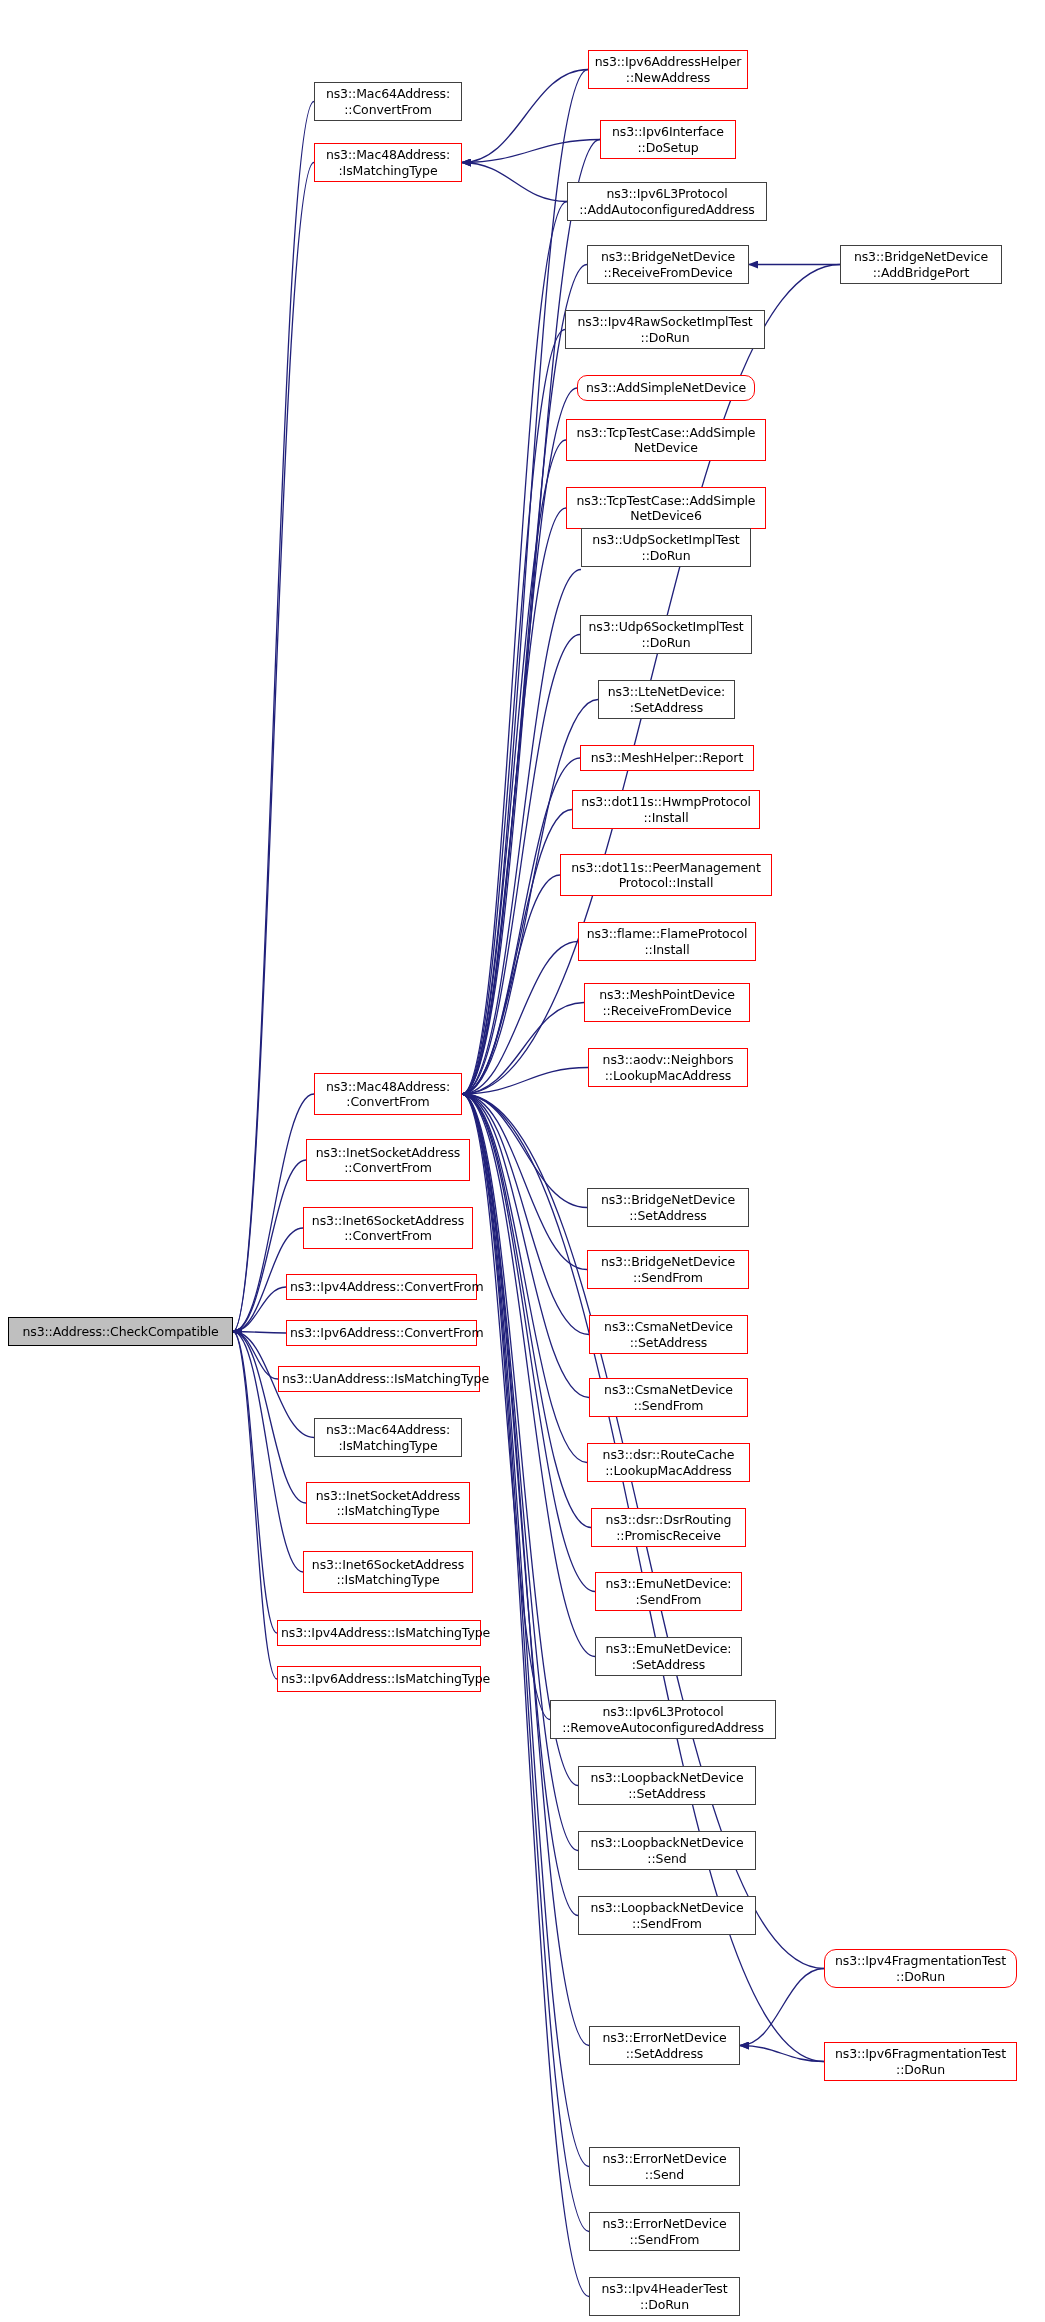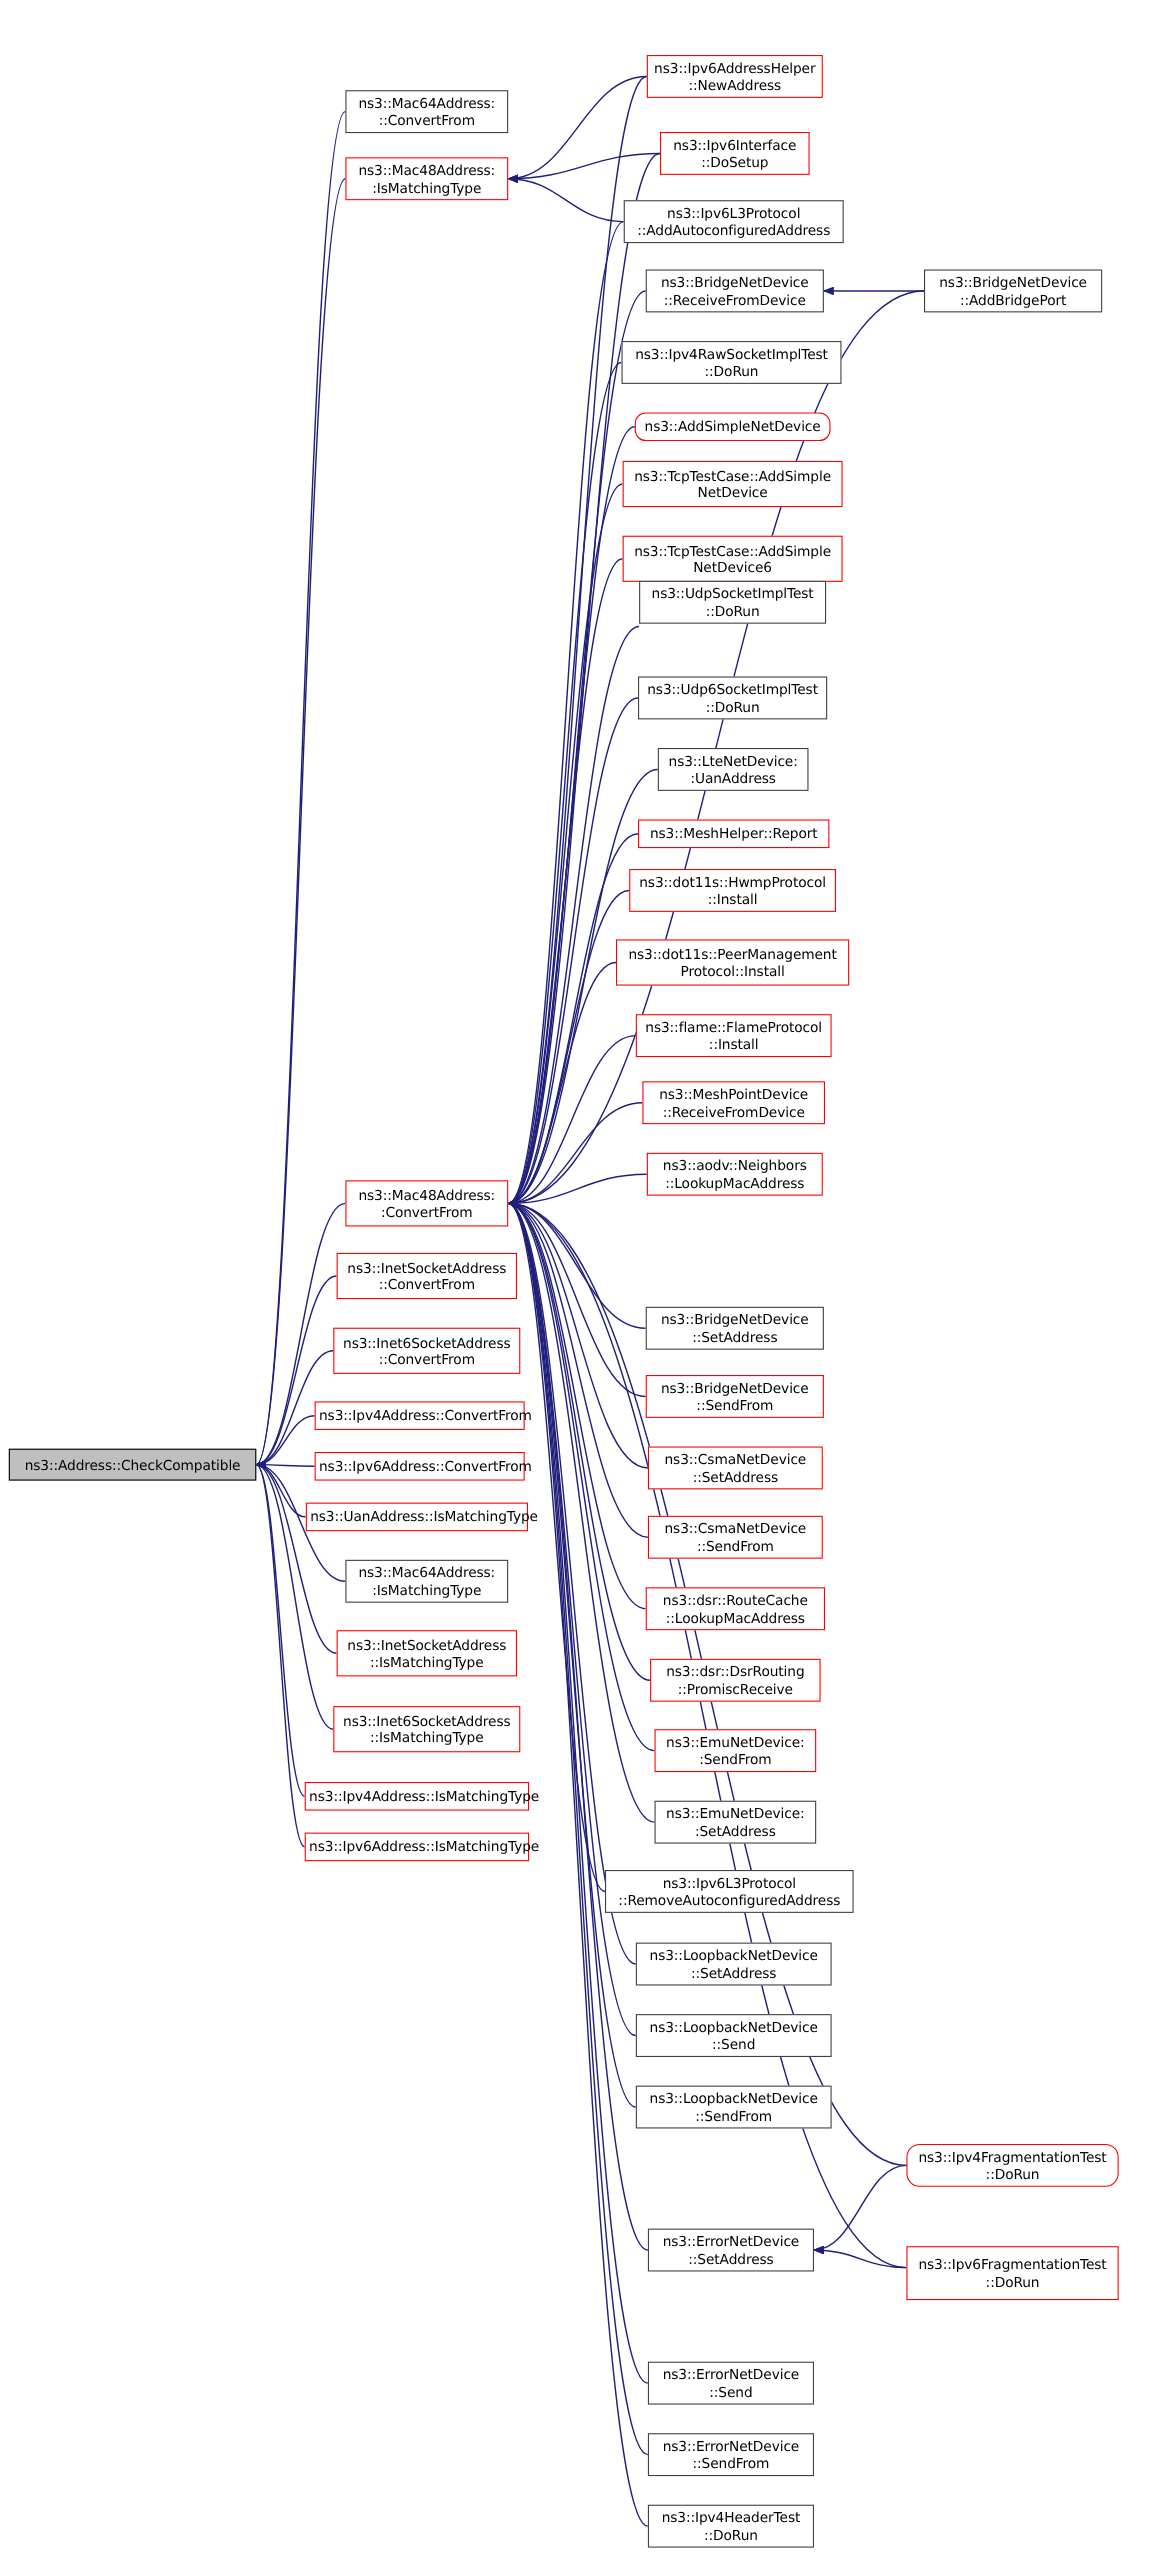--- a/index.html
+++ b/index.html
@@ -124,21 +124,21 @@
       <div class="node red" style="left: 577px; top: 375px; width: 178px; height: 26px; border-radius: 10px;"><span>ns3::AddSimpleNetDevice</span></div>
       <div class="node red" style="left: 566px; top: 419px; width: 200px; height: 42px;"><span>ns3::TcpTestCase::AddSimple
 NetDevice</span></div>
       <div class="node red" style="left: 566px; top: 487px; width: 200px; height: 42px;"><span>ns3::TcpTestCase::AddSimple
 NetDevice6</span></div>
       <div class="node black" style="left: 581px; top: 528px; width: 170px; height: 39px;"><span>ns3::UdpSocketImplTest
 ::DoRun</span></div>
       <div class="node black" style="left: 580px; top: 615px; width: 172px; height: 39px;"><span>ns3::Udp6SocketImplTest
 ::DoRun</span></div>
       <div class="node black" style="left: 598px; top: 680px; width: 137px; height: 39px;"><span>ns3::LteNetDevice:
-:UanAddress</span></div>
+:SetAddress</span></div>
       <div class="node red" style="left: 580px; top: 745px; width: 174px; height: 26px;"><span>ns3::MeshHelper::Report</span></div>
       <div class="node red" style="left: 572px; top: 790px; width: 188px; height: 39px;"><span>ns3::dot11s::HwmpProtocol
 ::Install</span></div>
       <div class="node red" style="left: 560px; top: 854px; width: 212px; height: 42px;"><span>ns3::dot11s::PeerManagement
 Protocol::Install</span></div>
       <div class="node red" style="left: 578px; top: 922px; width: 178px; height: 39px;"><span>ns3::flame::FlameProtocol
 ::Install</span></div>
       <div class="node red" style="left: 584px; top: 983px; width: 166px; height: 39px;"><span>ns3::MeshPointDevice
 ::ReceiveFromDevice</span></div>
       <div class="node red" style="left: 588px; top: 1048px; width: 160px; height: 39px;"><span>ns3::aodv::Neighbors
@@ -189,16 +189,16 @@
       <div class="node black" style="left: 589px; top: 2147px; width: 151px; height: 39px;"><span>ns3::ErrorNetDevice
 ::Send</span></div>
       <div class="node black" style="left: 589px; top: 2212px; width: 151px; height: 39px;"><span>ns3::ErrorNetDevice
 ::SendFrom</span></div>
       <div class="node black" style="left: 589px; top: 2277px; width: 151px; height: 39px;"><span>ns3::Ipv4HeaderTest
 ::DoRun</span></div>
       <div class="node black" style="left: 840px; top: 245px; width: 162px; height: 39px;"><span>ns3::BridgeNetDevice
 ::AddBridgePort</span></div>
       <div class="node red" style="left: 824px; top: 1949px; width: 193px; height: 39px; border-radius: 12px;"><span>ns3::Ipv4FragmentationTest
 ::DoRun</span></div>
-      <div class="node red" style="left: 824px; top: 2042px; width: 193px; height: 49px; align-items: center;"><span>ns3::Ipv6FragmentationTest
+      <div class="node red" style="left: 824px; top: 2042px; width: 193px; height: 39px; align-items: center;"><span>ns3::Ipv6FragmentationTest
 ::DoRun</span></div>
     </div>
 </div>
 
 </body></html>

